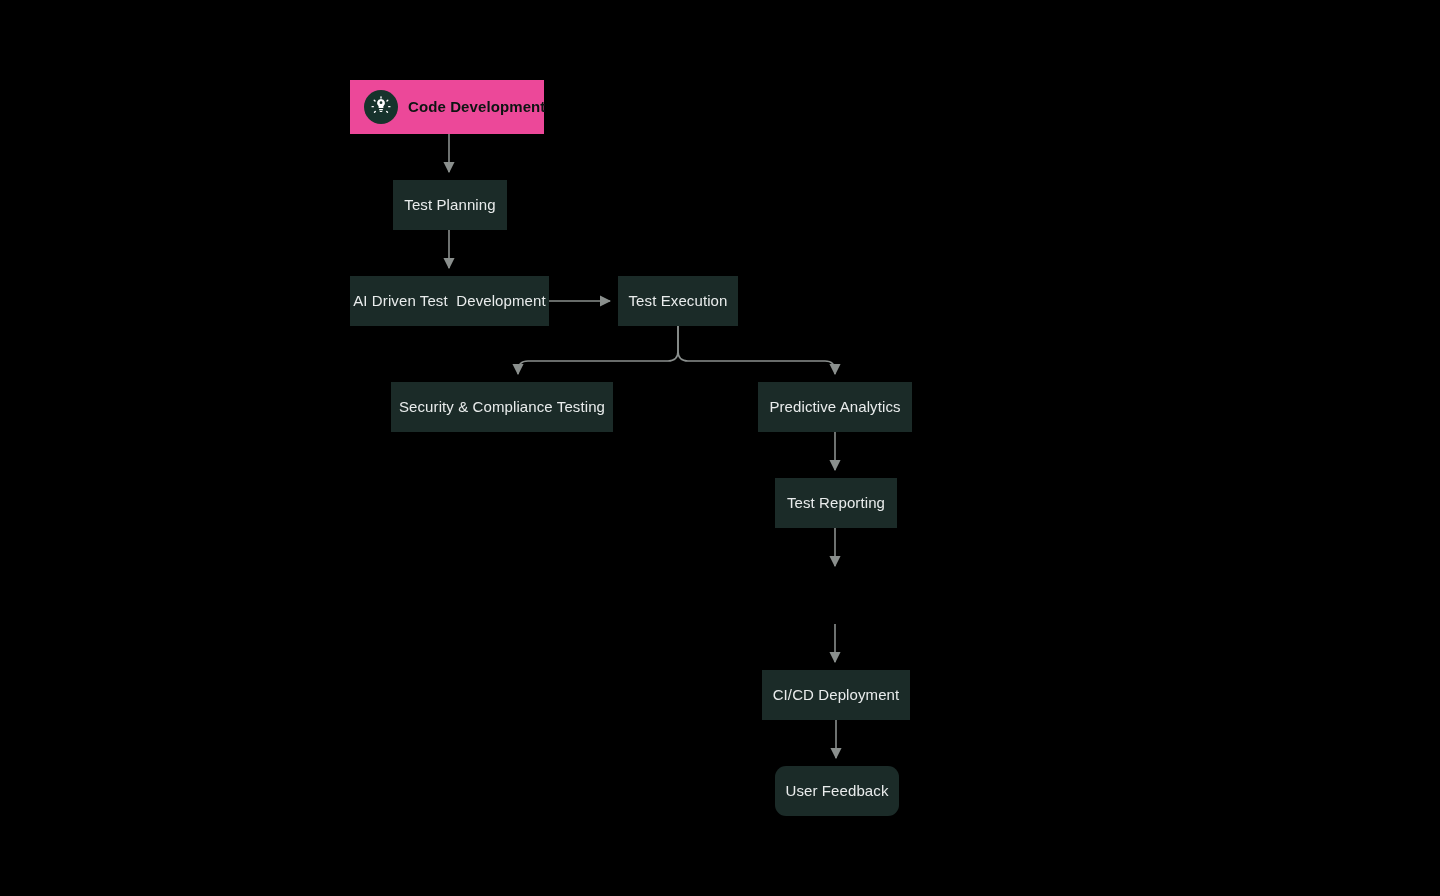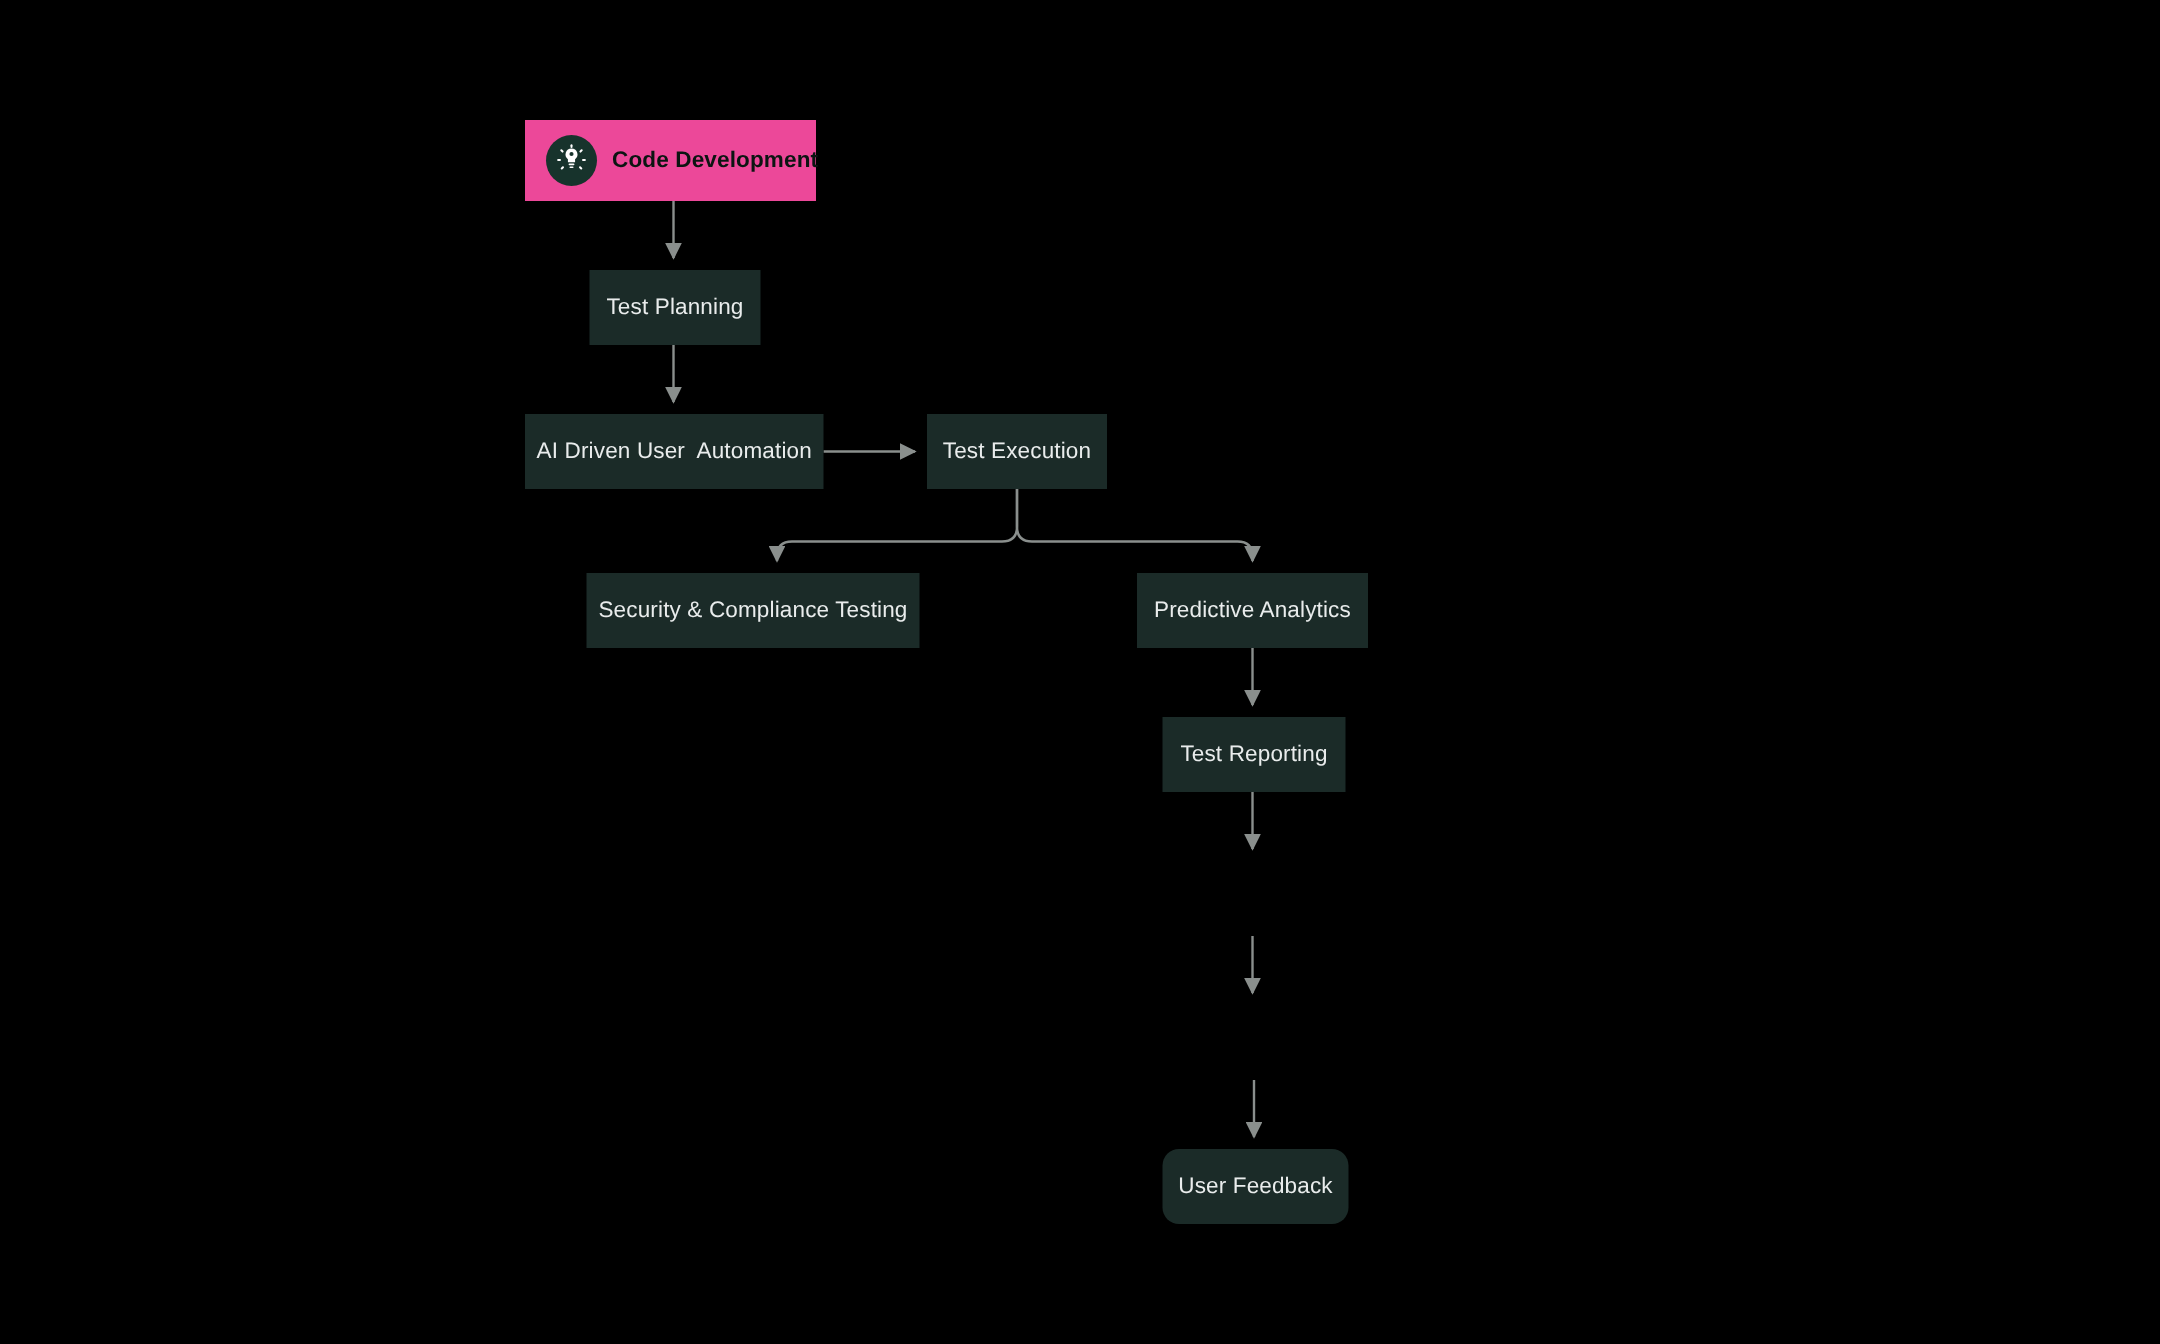--- a/index.html
+++ b/index.html
@@ -120,38 +120,41 @@
       </svg>
     </span>
     <span class="node-label">Code Development</span>
   </div>
 
   <div class="node" style="left:393px; top:180px; width:114px; height:50px;">
     <span class="node-label">Test Planning</span>
   </div>
 
   <div class="node" style="left:350px; top:276px; width:199px; height:50px;">
-    <span class="node-label">AI Driven User  Automation</span>
+    <span class="node-label">AI Driven Test  Development</span>
   </div>
 
   <div class="node" style="left:618px; top:276px; width:120px; height:50px;">
     <span class="node-label">Test Execution</span>
   </div>
 
   <div class="node" style="left:391px; top:382px; width:222px; height:50px;">
     <span class="node-label">Security &amp; Compliance Testing</span>
   </div>
 
   <div class="node" style="left:758px; top:382px; width:154px; height:50px;">
     <span class="node-label">Predictive Analytics</span>
   </div>
 
   <div class="node" style="left:775px; top:478px; width:122px; height:50px;">
     <span class="node-label">Test Reporting</span>
   </div>
 
 
+  <div class="node" style="left:762px; top:670px; width:148px; height:50px;">
+    <span class="node-label">CI/CD Deployment</span>
+  </div>
 
   <div class="node" style="left:775px; top:766px; width:124px; height:50px;border-radius:11px;">
     <span class="node-label">User Feedback</span>
   </div>
 
 </div>
 
 </body></html>

